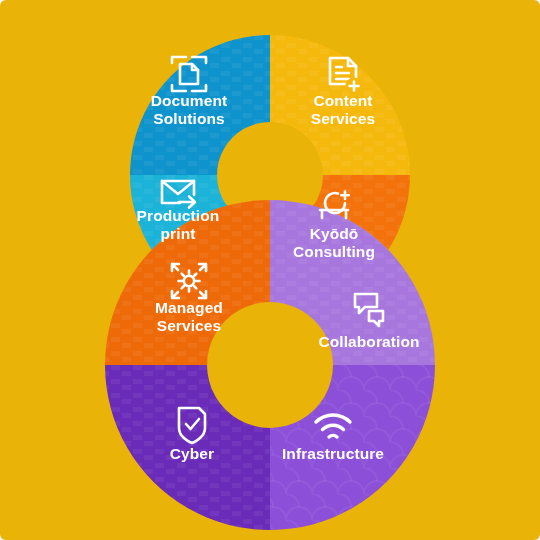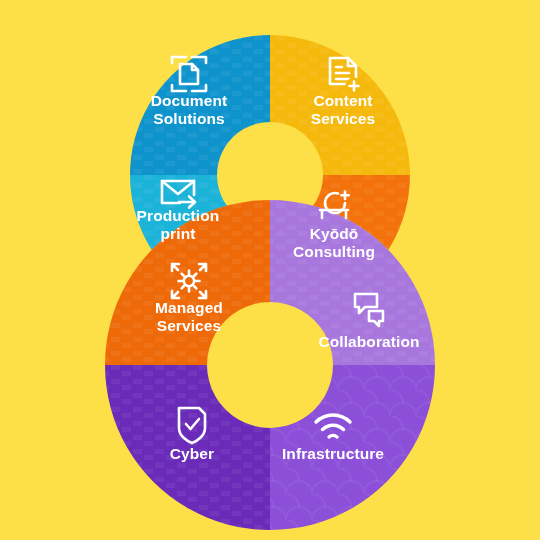--- a/index.html
+++ b/index.html
@@ -11,21 +11,22 @@
     width: 540px;
     height: 540px;
     background: #f5f5f5;
     font-family: "Liberation Sans", sans-serif;
     overflow: hidden;
   }
   .canvas {
     position: relative;
     width: 540px;
     height: 540px;
-    background: #fde047;
+    background: #eab308;
+    border-radius: 6px;
   }
   .figure8 {
     position: absolute;
     left: 0;
     top: 0;
     width: 540px;
     height: 540px;
     display: block;
   }
   .seg-label {

